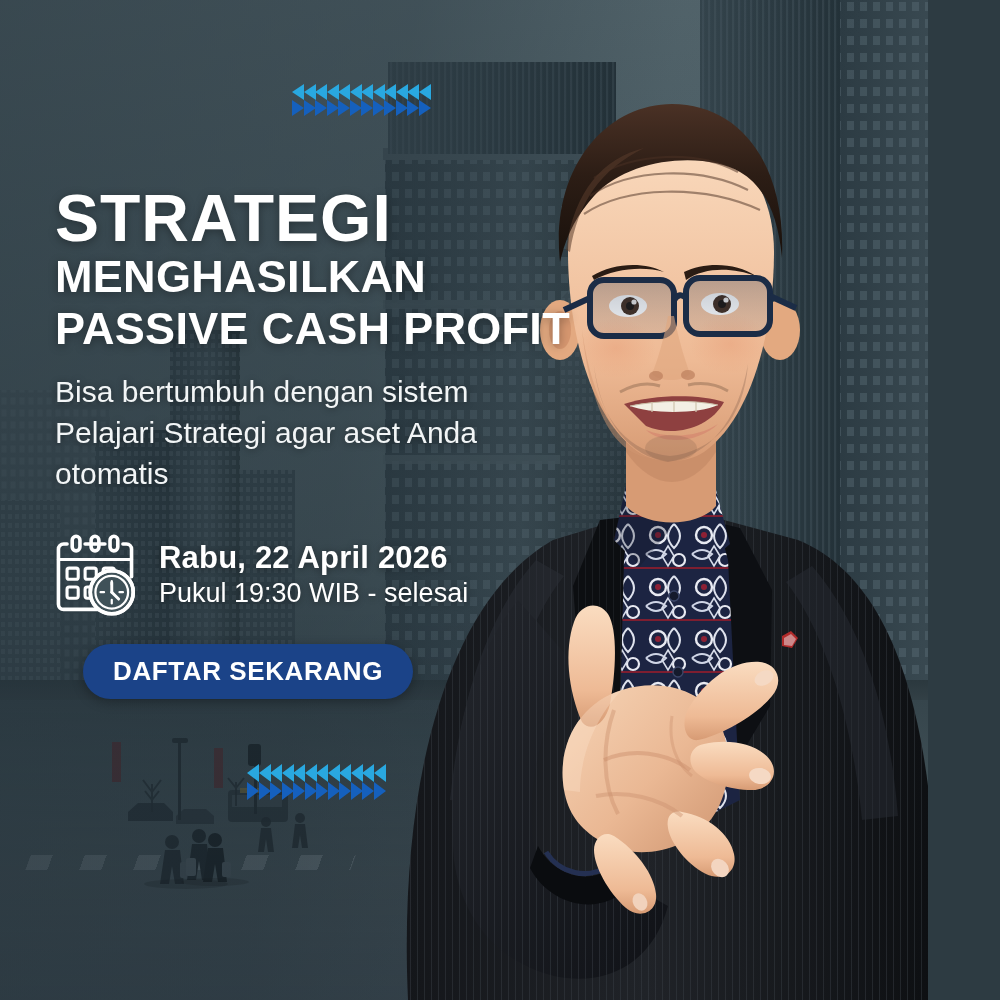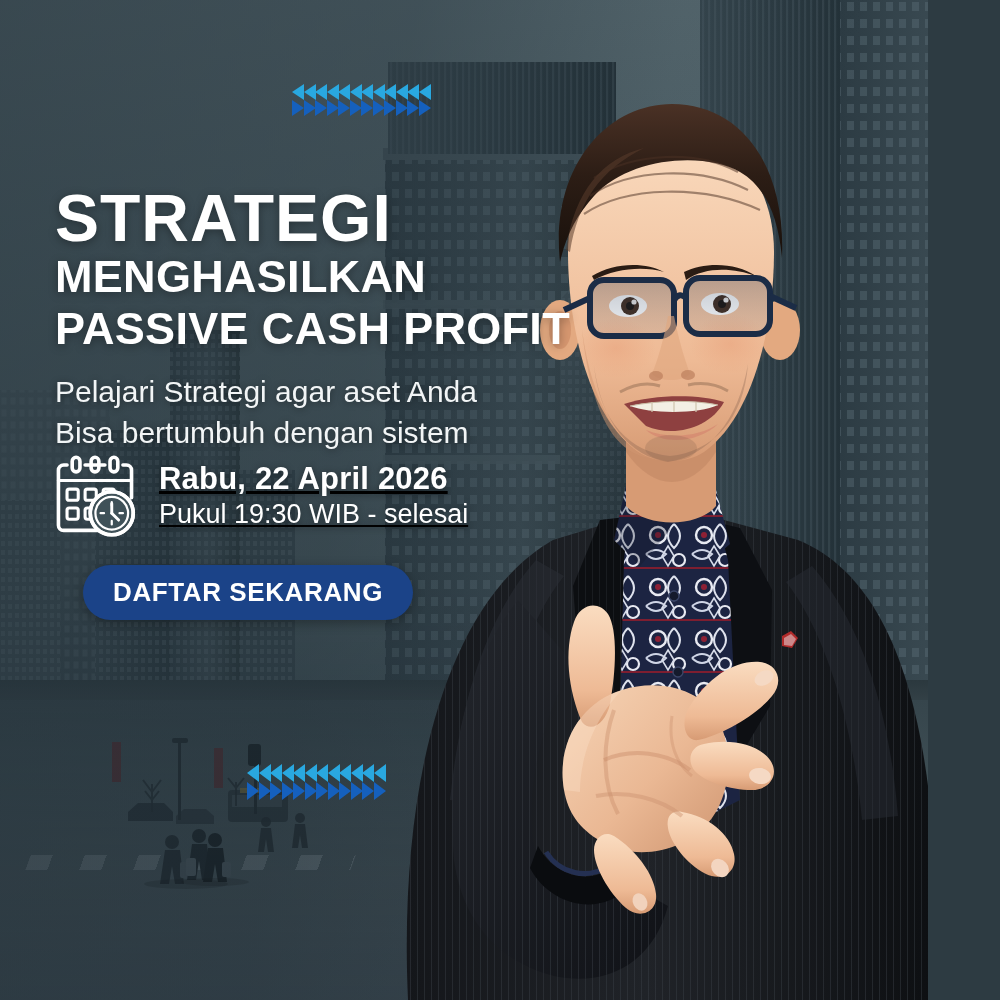--- a/index.html
+++ b/index.html
@@ -88,21 +88,22 @@
 
   .subtitle {
     margin-top:16px;
     font-size:30px; font-weight:normal; color:#f2f5f6;
     line-height:41px; text-shadow:0 1px 7px rgba(0,0,0,.4);
   }
   .subtitle div { white-space:nowrap; }
 
   
   .datetime {
-    display:flex; align-items:center; gap:18px;text-decoration:underline;
+    margin-top:38px;
+    display:flex; align-items:center; gap:18px;
   }
   .cal-icon { flex:0 0 auto; width:86px; height:86px; }
   .dt-text { color:#fff; }
   .dt-date {
     font-size:31px; font-weight:bold; letter-spacing:.2px;
     line-height:1.18; text-shadow:0 1px 7px rgba(0,0,0,.4);
   }
   .dt-time {
     font-size:27px; font-weight:normal; line-height:1.25;
     text-shadow:0 1px 7px rgba(0,0,0,.4);
@@ -537,22 +538,23 @@
 
   <div class="content">
 
     <div class="headline" style="margin-top:185px;">
       <div class="h-l1">STRATEGI</div>
       <div class="h-l2">MENGHASILKAN</div>
       <div class="h-l3">PASSIVE CASH PROFIT</div>
     </div>
 
     <div class="subtitle">
+      <div>Bisa bertumbuh dengan sistem</div>
       <div>Pelajari Strategi agar aset Anda</div>
-      <div>Bisa bertumbuh dengan sistem</div>
+      <div>otomatis</div>
     </div>
 
     <div class="datetime">
       <svg class="cal-icon" viewBox="0 0 100 100" fill="none" stroke="#ffffff" stroke-width="4.2" stroke-linecap="round" stroke-linejoin="round">
 
         <rect x="20" y="5" width="9" height="17" rx="4.5"></rect>
         <rect x="42" y="5" width="9" height="17" rx="4.5"></rect>
         <rect x="64" y="5" width="9" height="17" rx="4.5"></rect>
 
         <path d="M14,14 H10 a6,6 0 0 0 -6,6 V84 a6,6 0 0 0 6,6 H64"></path>

